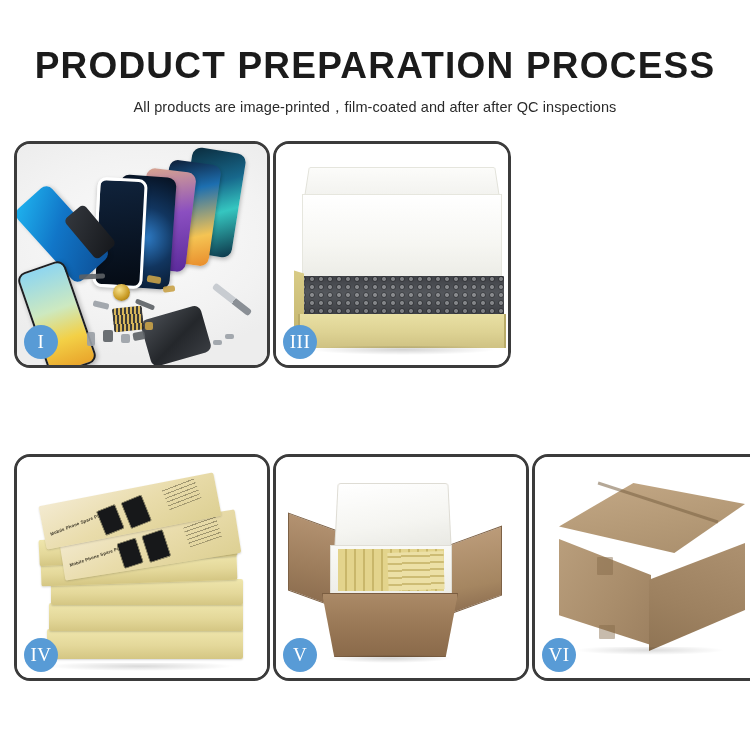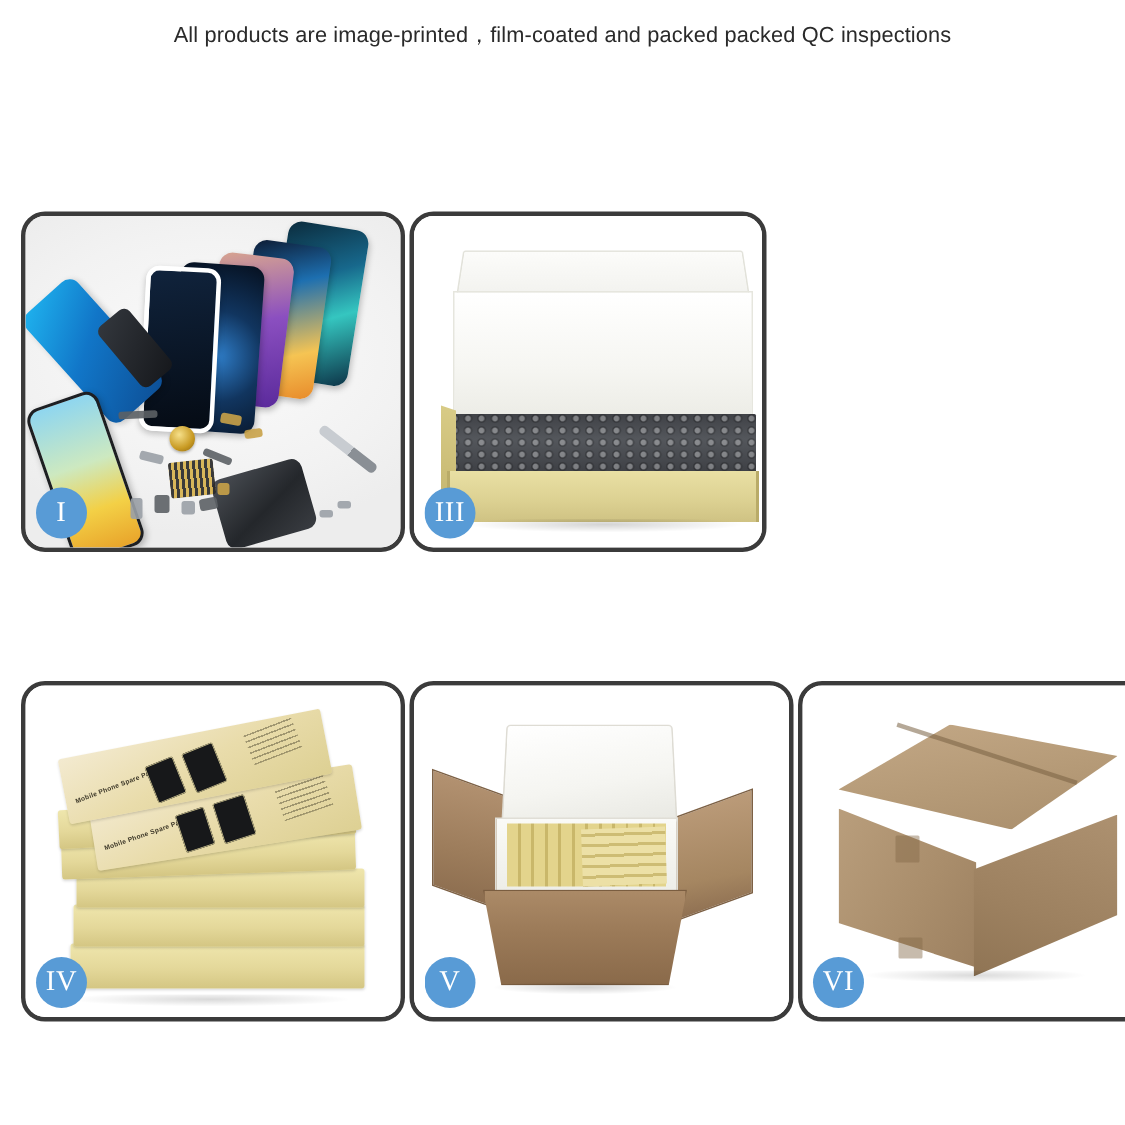--- a/index.html
+++ b/index.html
@@ -314,21 +314,22 @@
     position: absolute; left: 40px; top: 190px; width: 150px; height: 8px;
     background: radial-gradient(ellipse at 50% 40%, rgba(0,0,0,.14), rgba(0,0,0,0) 70%);
   }
 </style>
 </head>
 <body>
 
 <div class="page">
 
   <div class="header">
-    <div class="subtitle">All products are image-printed，film-coated and packed packed QC inspections</div>
+    <div class="title">PRODUCT PREPARATION PROCESS</div>
+    <div class="subtitle">All products are image-printed，film-coated and after after QC inspections</div>
   </div>
 
   <div class="grid">
 
     <div class="row">
 
       <div class="card">
         <div class="scene p1">
           <div class="phone-fan">
             <div class="pf pf1"></div>

